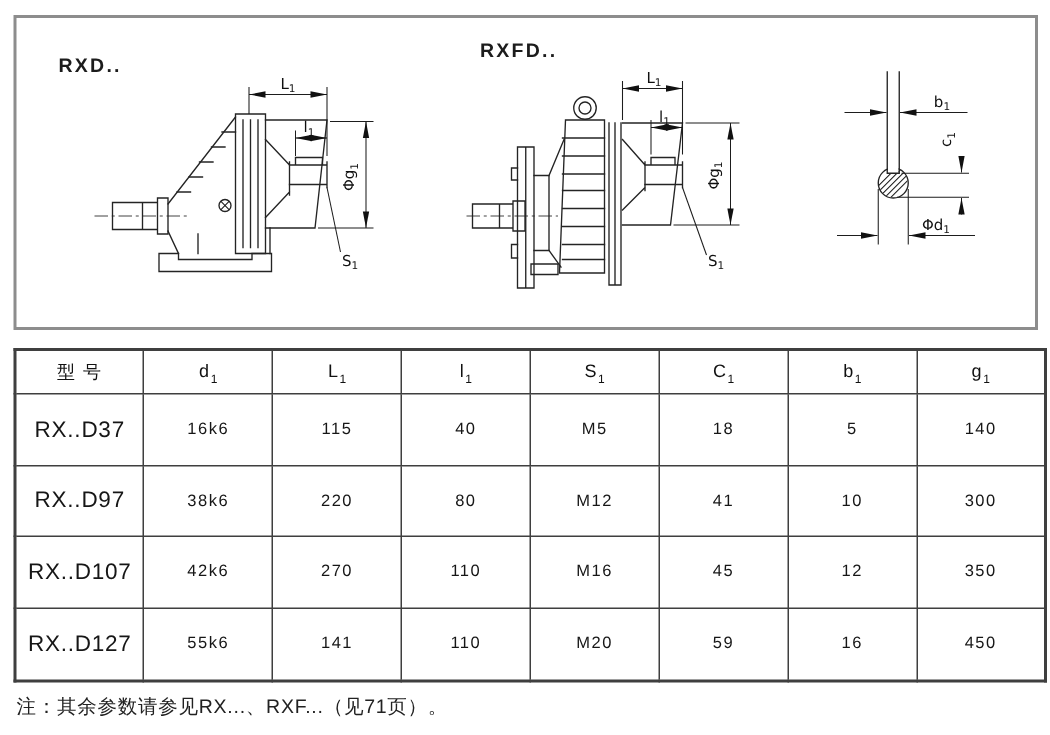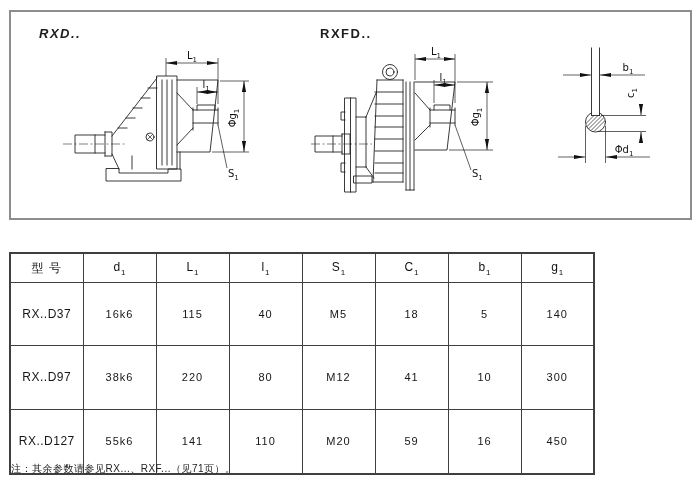--- a/index.html
+++ b/index.html
@@ -1,38 +1,38 @@
 <!DOCTYPE html>
 <html><head>
 <meta charset="utf-8">
 <style>
   html,body{margin:0;padding:0;background:#fff;}
   .stage{position:relative;width:700px;height:490px;background:#fff;overflow:hidden;
          font-family:"Liberation Sans","DejaVu Sans",sans-serif;color:#1a1a1a;}
   .drawbox{position:absolute;left:9px;top:10px;width:679px;height:206px;
            border:2px solid #8d8d8d;background:#fff;box-sizing:content-box;}
   .dtitle{position:absolute;font-size:13px;font-weight:600;letter-spacing:1.5px;color:#1c1c1c;}
-  .t-rxd{left:39px;top:26px;font-style:italic;}
+  .t-rxd{left:39px;top:36px;}
   .t-rxfd{left:320px;top:26px;}
   svg.overlay{position:absolute;left:0;top:0;width:700px;height:490px;}
   .ln{fill:none;stroke:#242424;stroke-width:0.9;stroke-linecap:square;stroke-linejoin:miter;}
   .cl{fill:none;stroke:#2c2c2c;stroke-width:0.6;stroke-dasharray:9 2.5 2 2.5;}
   .dim{fill:none;stroke:#1d1d1d;stroke-width:0.7;}
   .dimtxt{font-family:"DejaVu Sans","Liberation Sans",sans-serif;font-size:10px;fill:#101010;}
   .sub{font-size:7px;}
-  table.spec{position:absolute;left:9px;top:232px;width:586px;height:223px;
+  table.spec{position:absolute;left:9px;top:232px;width:689px;height:223px;
              border-collapse:collapse;table-layout:fixed;background:#fff;
-             border:2px solid #3f3f3f;margin-top:20px;}
+             border:2px solid #3f3f3f;}
   table.spec th,table.spec td{border:1px solid #3f3f3f;text-align:center;vertical-align:middle;
              padding:0;overflow:hidden;white-space:nowrap;}
   table.spec th{height:28px;font-size:12px;font-weight:normal;letter-spacing:1px;color:#111;}
   table.spec td{height:20px;font-size:11px;letter-spacing:1px;color:#161616;}
-  table.spec td:first-child{font-size:12px;letter-spacing:0.5px;}
+  table.spec td:first-child{font-size:15px;letter-spacing:0.5px;}
   table.spec th sub{font-size:8px;letter-spacing:0;position:relative;bottom:-1px;}
-  .note{position:absolute;left:11px;top:462px;font-size:10px;letter-spacing:0.5px;color:#222;}
+  .note{position:absolute;left:11px;top:462px;font-size:13px;letter-spacing:0.5px;color:#222;}
 </style>
 </head>
 <body>
 
 <div class="stage">
 
   <div class="drawbox"></div>
 
   <div class="dtitle t-rxd">RXD..</div>
   <div class="dtitle t-rxfd">RXFD..</div>
@@ -179,20 +179,30 @@
           <td>RX..D97</td>
           <td>38k6</td>
           <td>220</td>
           <td>80</td>
           <td>M12</td>
           <td>41</td>
           <td>10</td>
           <td>300</td>
         </tr>
         <tr>
+          <td>RX..D107</td>
+          <td>42k6</td>
+          <td>270</td>
+          <td>110</td>
+          <td>M16</td>
+          <td>45</td>
+          <td>12</td>
+          <td>350</td>
+        </tr>
+        <tr>
           <td>RX..D127</td>
           <td>55k6</td>
           <td>141</td>
           <td>110</td>
           <td>M20</td>
           <td>59</td>
           <td>16</td>
           <td>450</td>
         </tr>
       </tbody>

